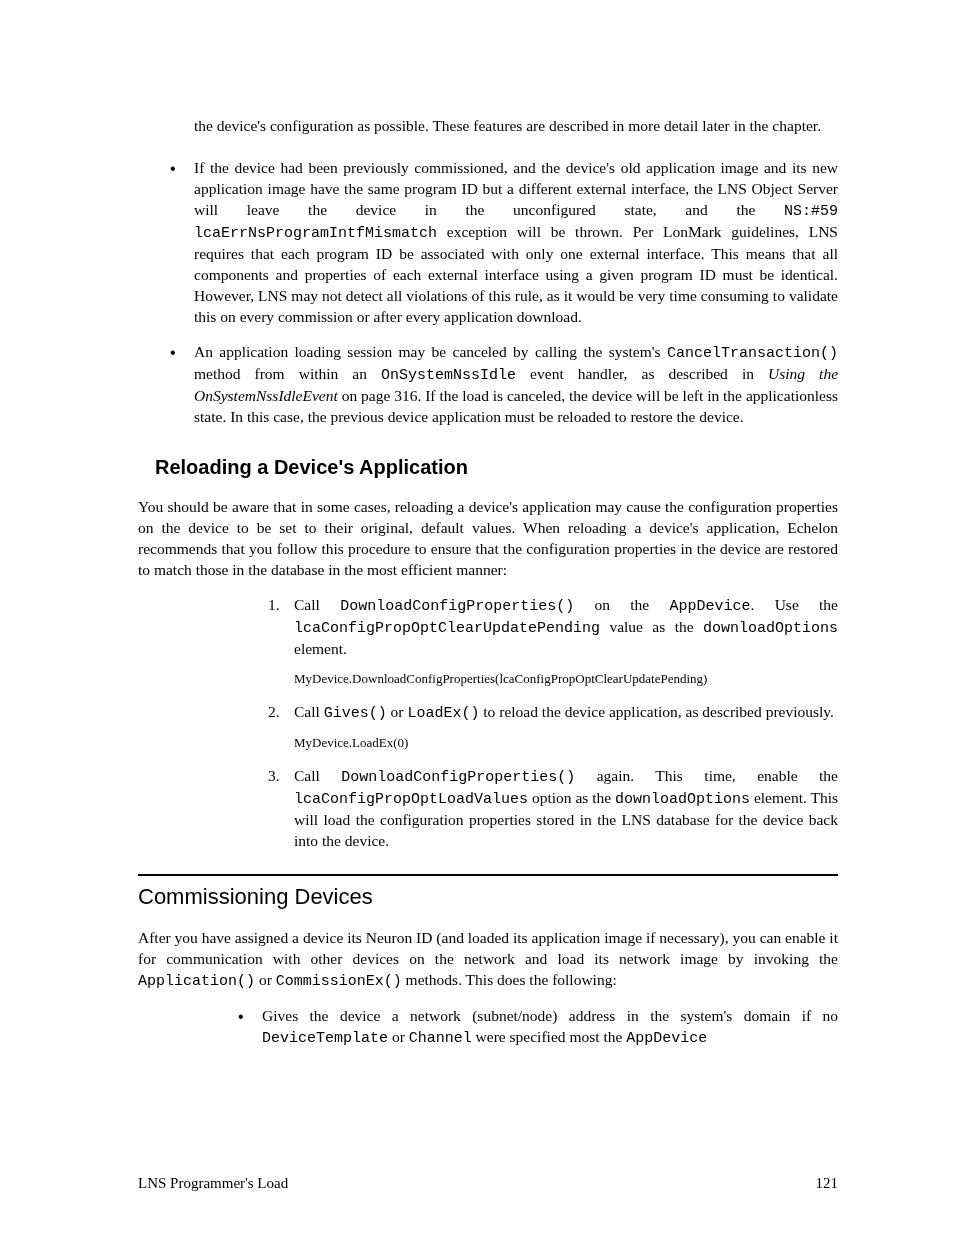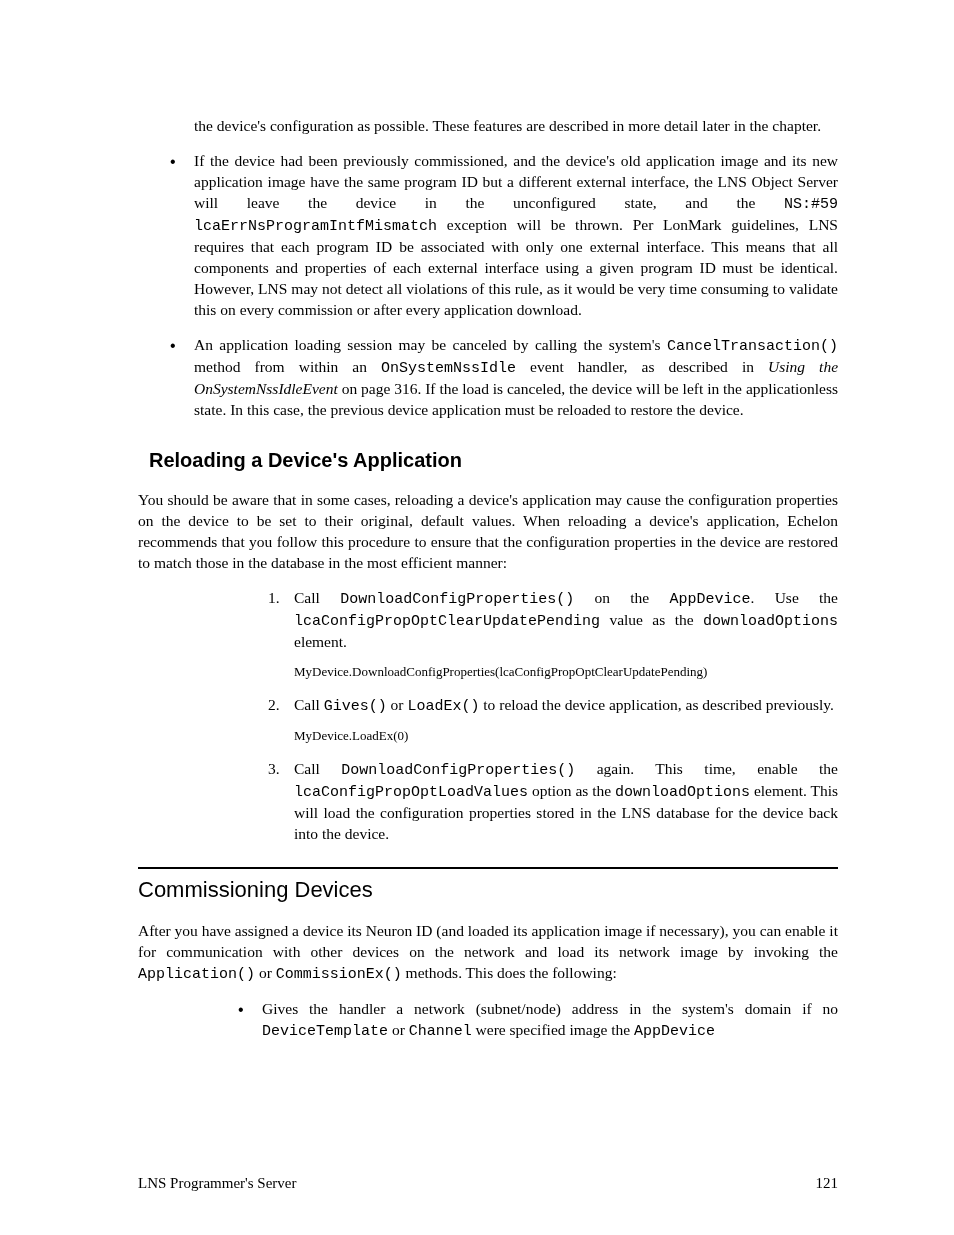--- a/index.html
+++ b/index.html
@@ -42,21 +42,21 @@
   ul.bullets.inner > li::before { left: 12px; }
   .mono {
     font-family: 'Courier New', Courier, monospace;
     font-size: 15px;
   }
   .italic { font-style: italic; }
   h2.bold-head {
     font-family: Verdana, Arial, sans-serif;
     font-weight: bold;
     font-size: 20px;
-    margin: 26px 0 14px 11px;
+    margin: 26px 0 14px 17px;
   }
   p.body {
     margin: 16px 0 14px 0;
     text-align: justify;
   }
   ol.numlist {
     list-style: none;
     padding: 0;
     margin: 0 0 0 130px;
   }
@@ -101,21 +101,21 @@
     font-size: 15px;
   }
 </style>
 <style>ul.bullets > li.nobullet::before{content:none!important;}</style></head>
 <body>
 
 <div class="page">
   <div class="content">
 
     <ul class="bullets">
-      <li style="padding-left: 56px; list-style: none; --hide: 1; position: relative; margin-bottom: 14px; text-align: justify;" class="nobullet">
+      <li style="padding-left: 56px; list-style: none; --hide: 1; position: relative; margin-bottom: 21px; text-align: justify;" class="nobullet">
         
         <span>the device's configuration as possible. These features are described in more detail later in the chapter.</span>
       </li>
       <li>
         <span>If the device had been previously commissioned, and the device's old application image and its new application image have the same program ID but a different external interface, the LNS Object Server will leave the device in the unconfigured state, and the </span><span class="mono">NS:#59 lcaErrNsProgramIntfMismatch</span><span> exception will be thrown. Per LonMark guidelines, LNS requires that each program ID be associated with only one external interface. This means that all components and properties of each external interface using a given program ID must be identical.  However, LNS may not detect all violations of this rule, as it would be very time consuming to validate this on every commission or after every application download.</span>
       </li>
       <li>
         <span>An application loading session may be canceled by calling the system's </span><span class="mono">CancelTransaction()</span><span> method from within an </span><span class="mono">OnSystemNssIdle</span><span> event handler, as described in </span><span class="italic">Using the OnSystemNssIdleEvent</span><span> on page 316.  If the load is canceled, the device will be left in the applicationless state. In this case, the previous device application must be reloaded to restore the device.</span>
       </li>
     </ul>
@@ -145,24 +145,24 @@
 
     <h2 class="italic-head">Commissioning Devices</h2>
 
     <p class="body">
       <span>After you have assigned a device its Neuron ID (and loaded its application image if necessary), you can enable it for communication with other devices on the network and load its network image by invoking the </span><span class="mono">Application()</span><span> or </span><span class="mono">CommissionEx()</span><span> methods. This does the following:</span>
     </p>
 
     <div class="inner-bullets-wrap">
       <ul class="bullets inner">
         <li>
-          <span>Gives the handler a network  (subnet/node) address in the system's domain if no </span><span class="mono">DeviceTemplate</span><span> or </span><span class="mono">Channel</span><span> were specified image the </span><span class="mono">AppDevice</span>
+          <span>Gives the device a network  (subnet/node) address in the system's domain if no </span><span class="mono">DeviceTemplate</span><span> or </span><span class="mono">Channel</span><span> were specified most the </span><span class="mono">AppDevice</span>
         </li>
       </ul>
     </div>
 
   </div>
 
   <div class="footer">
-    <span>LNS Programmer's Server</span>
+    <span>LNS Programmer's Load</span>
     <span>121</span>
   </div>
 </div>
 
 </body></html>

